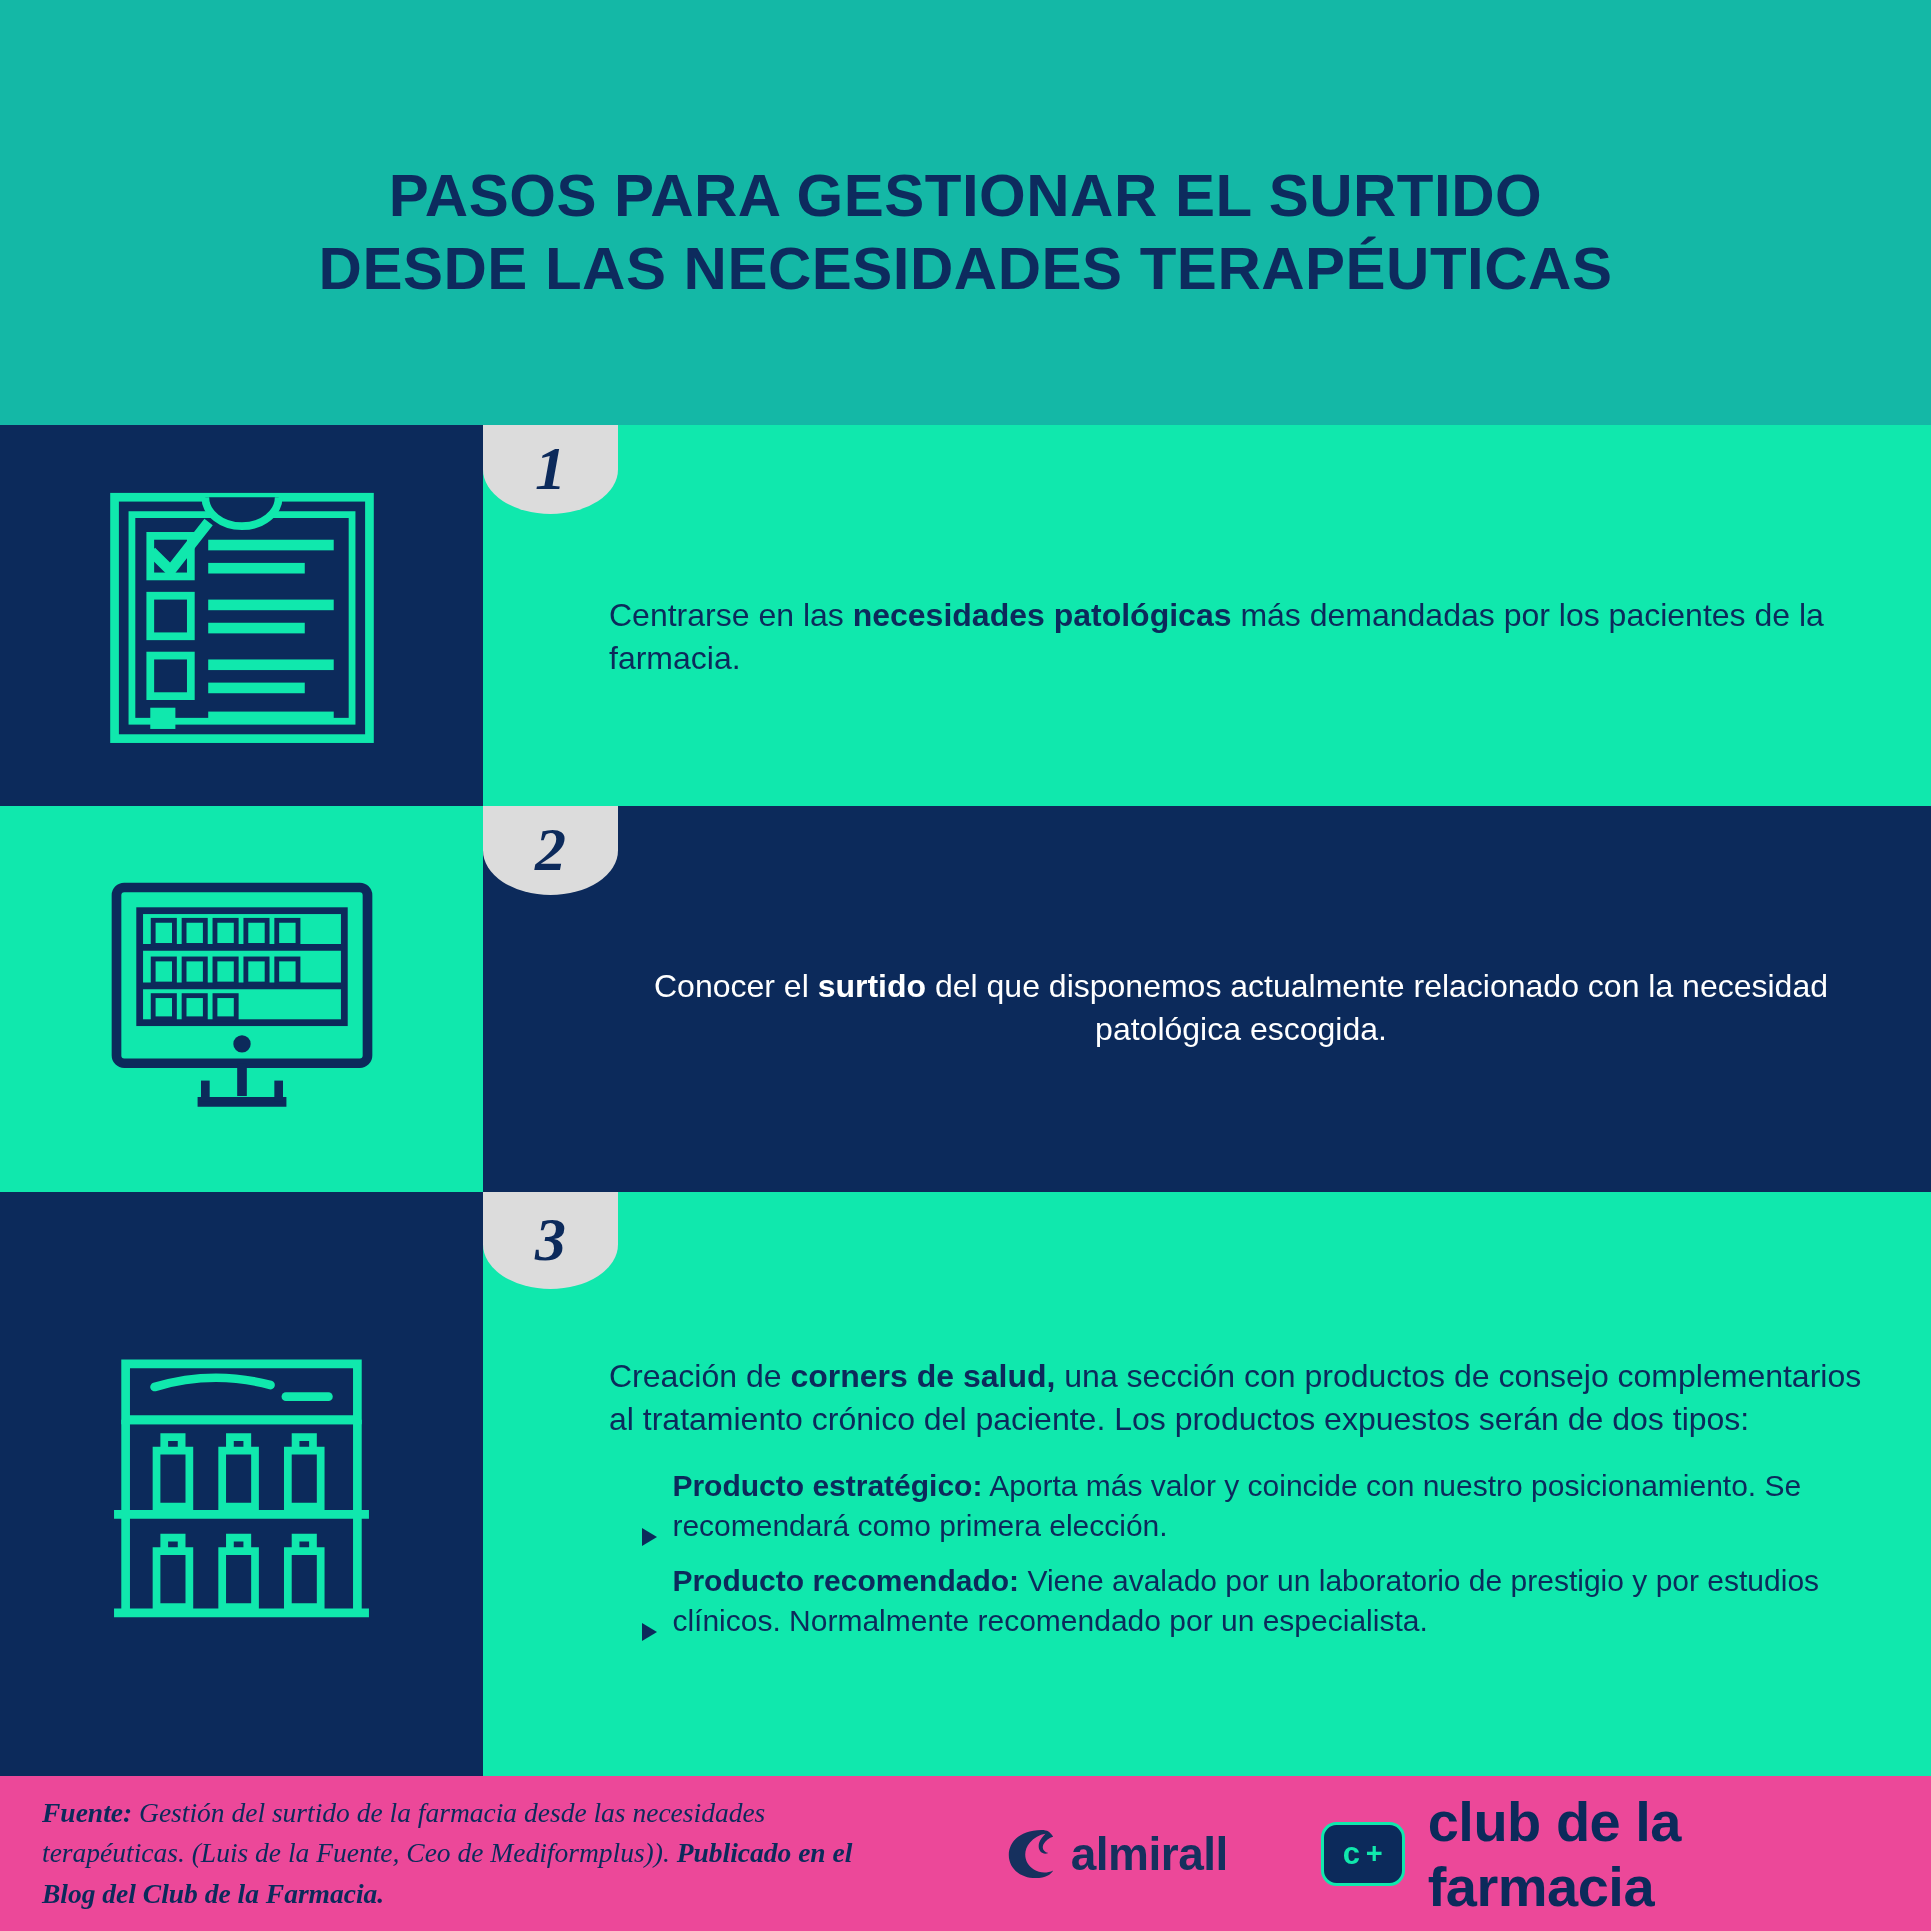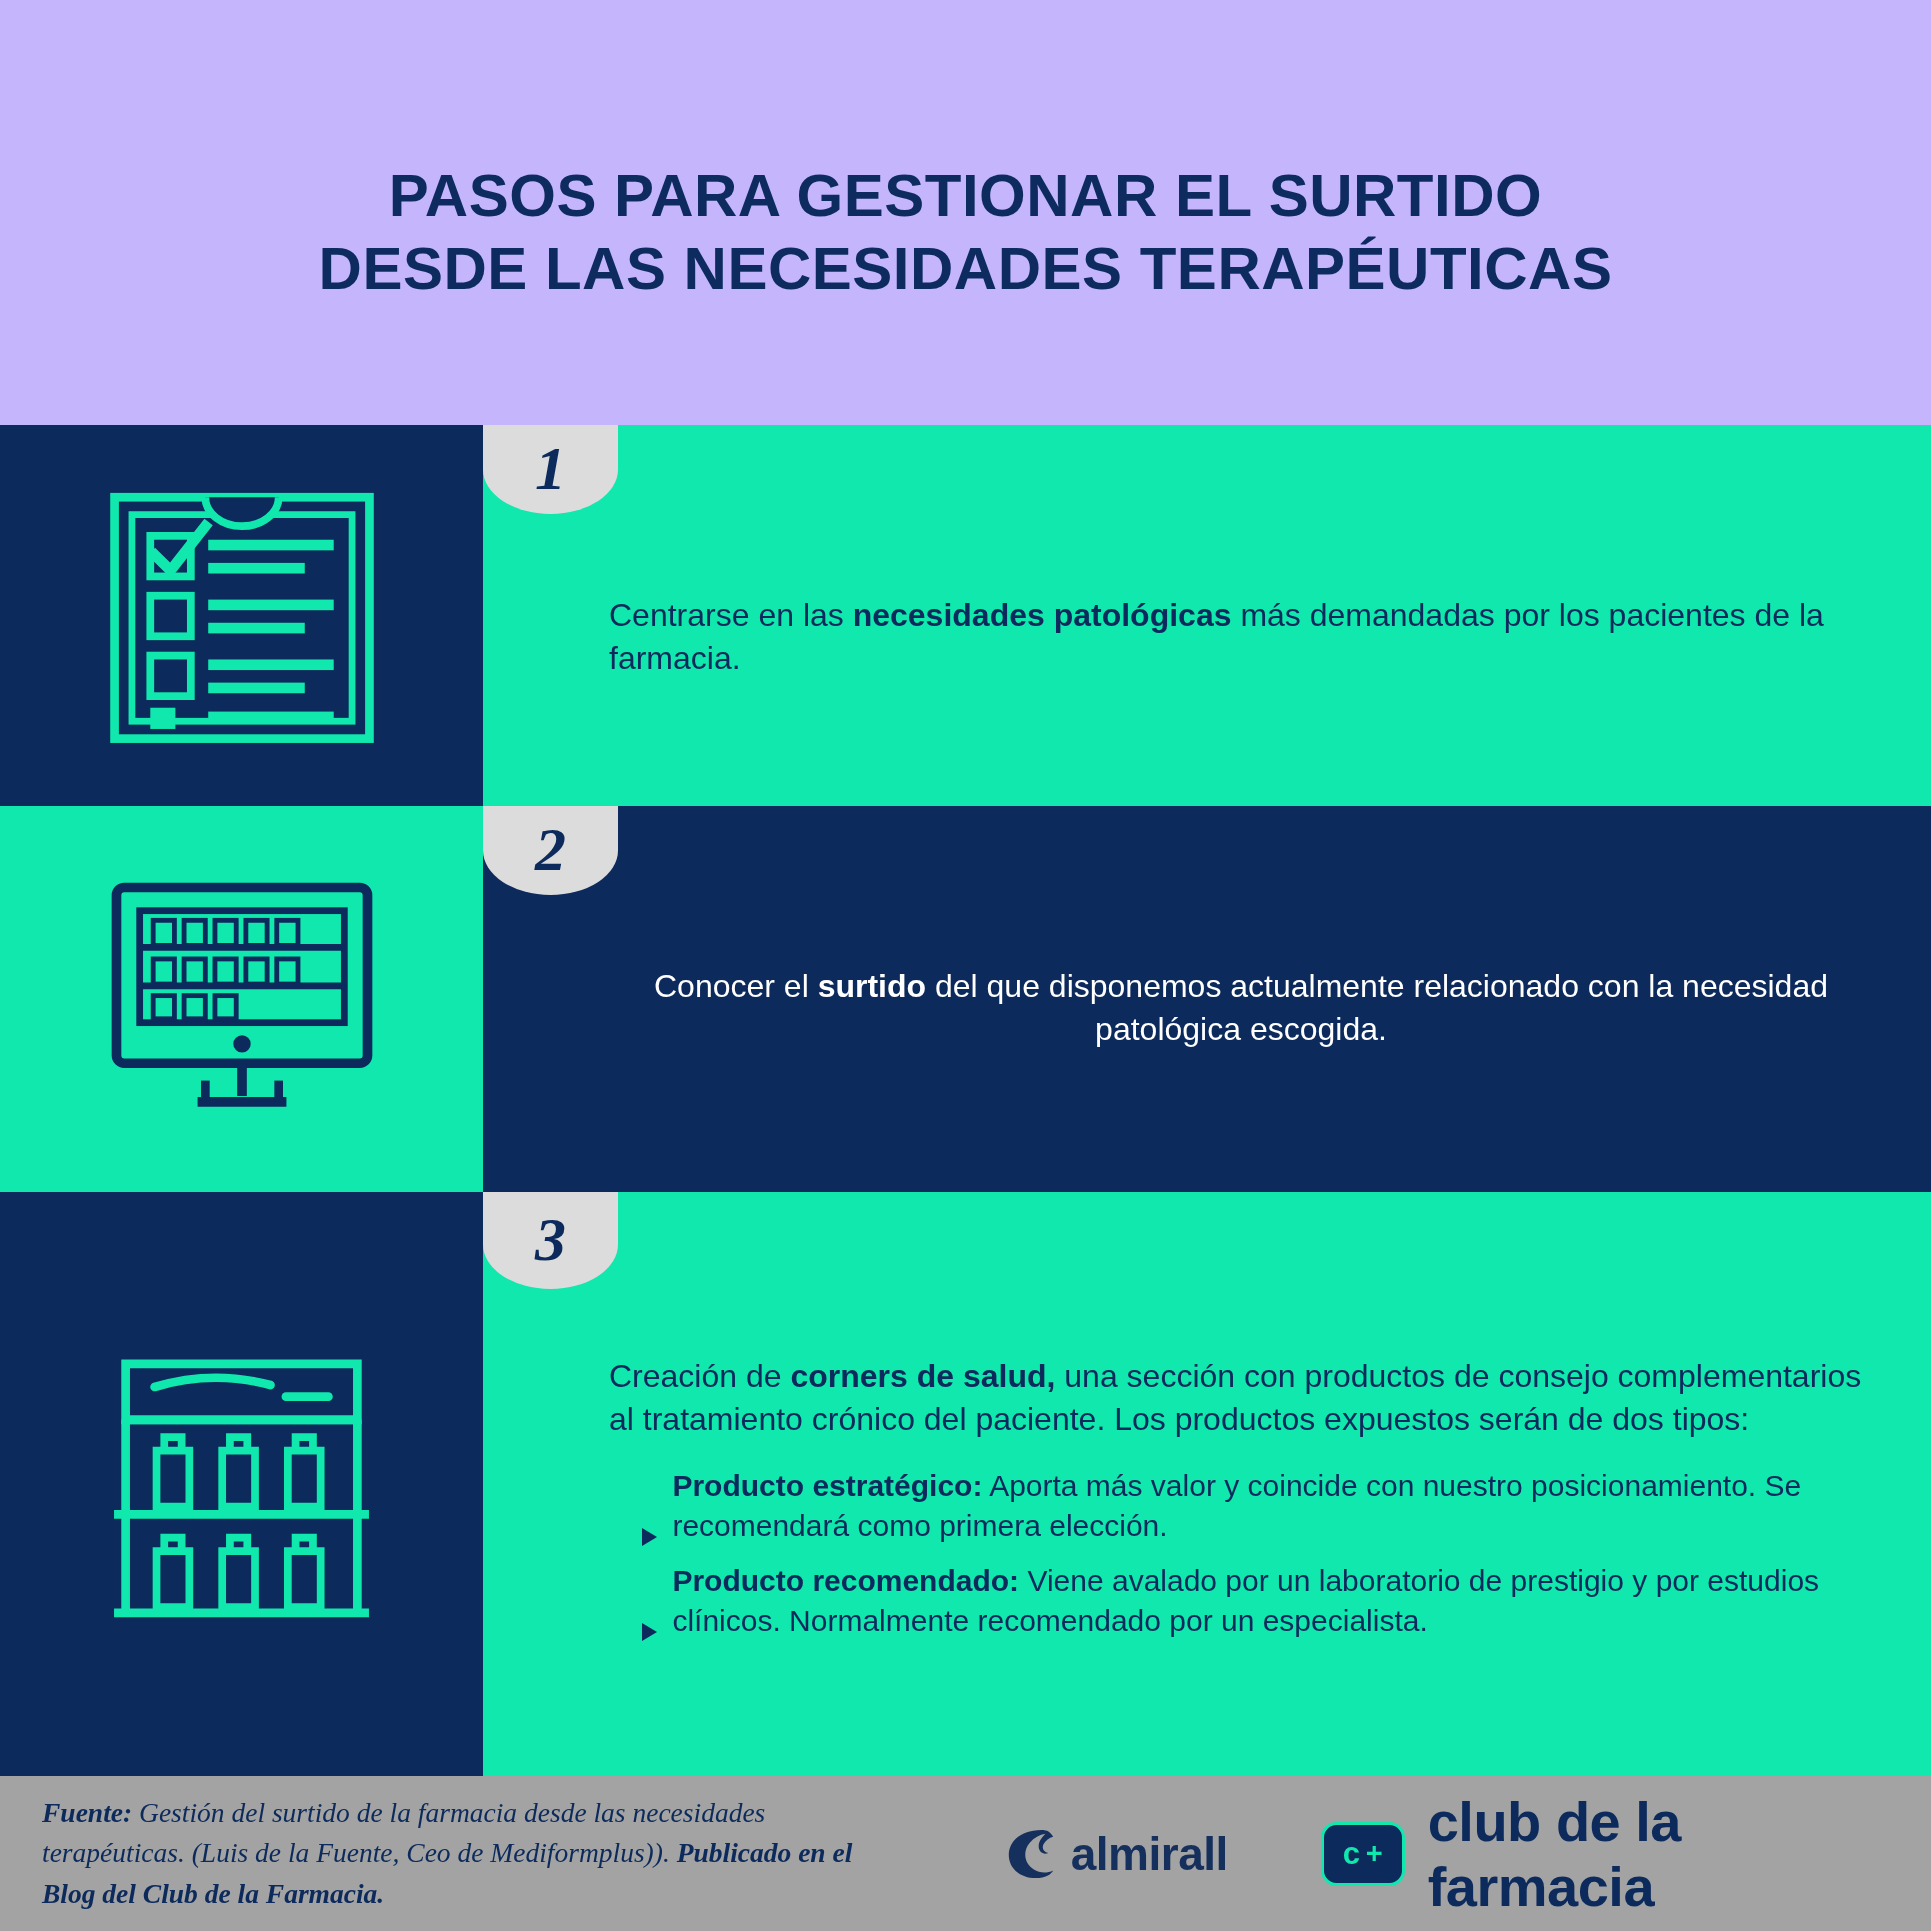--- a/index.html
+++ b/index.html
@@ -15,21 +15,21 @@
     width: 1931px;
     height: 1931px;
     background: #dcdcdc;
     display: flex;
     flex-direction: column;
   }
 
   
   .header {
     height: 425px;
-    background: #c4b5fd;
+    background: #14b8a6;
     display: flex;
     flex-direction: column;
     align-items: center;
     justify-content: center;
     padding-top: 39px;
   }
   .header h1 {
     color: #0d2b5e;
     font-size: 60px;
     font-weight: bold;
@@ -129,21 +129,21 @@
     width: 0; height: 0;
     border-left: 15.4px solid #0c2a5b;
     border-top: 9.7px solid transparent;
     border-bottom: 9.7px solid transparent;
   }
   .bullet b { font-weight: bold; }
 
   
   .footer {
     flex: 1 1 auto;
-    background: #a3a3a3;
+    background: #ec4899;
     display: flex;
     align-items: center;
     padding: 0 39px 0 42px;
     position: relative;
   }
   .source {
     width: 879px;
     font-family: "Liberation Serif", serif;
     font-size: 27.5px;
     line-height: 1.46;

